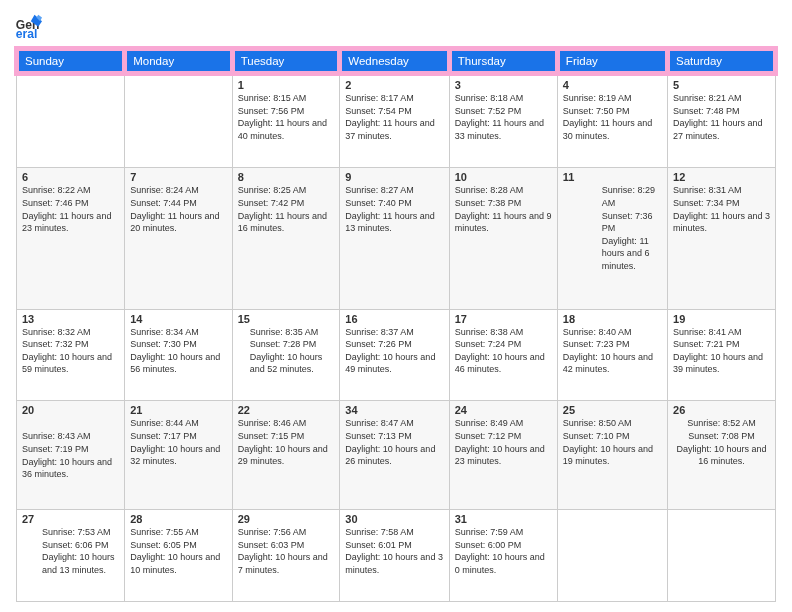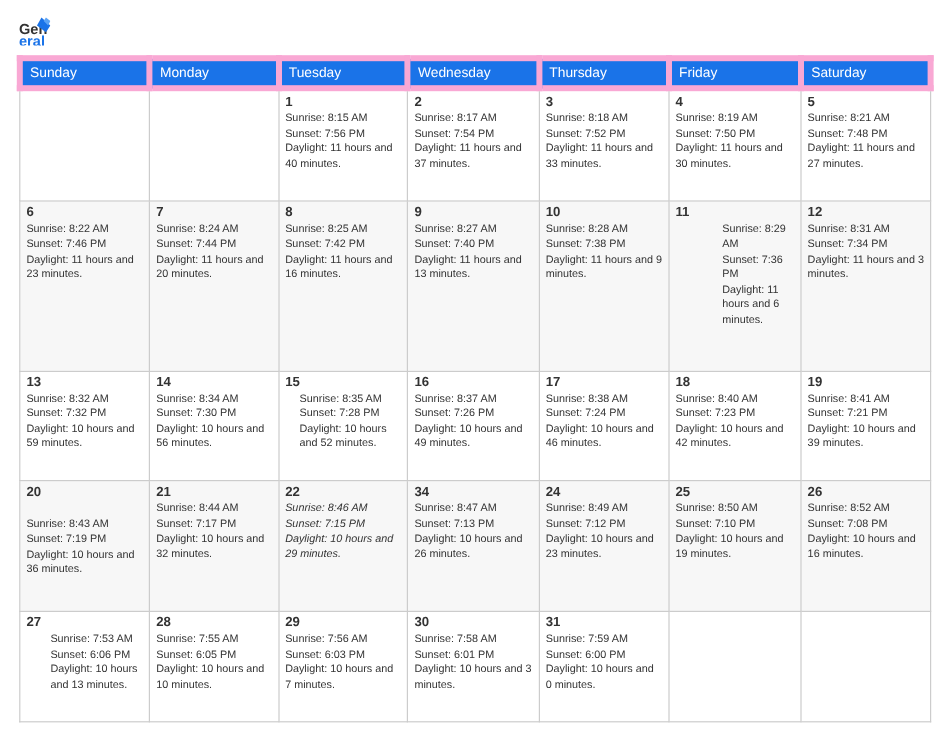--- a/index.html
+++ b/index.html
@@ -269,21 +269,21 @@
 Daylight: 10 hours and 36 minutes.</div>
           </td>
           <td>
             <span class="day-num">21</span>
             <div class="cell-content" style="white-space: pre-line;">Sunrise: 8:44 AM
 Sunset: 7:17 PM
 Daylight: 10 hours and 32 minutes.</div>
           </td>
           <td>
             <span class="day-num">22</span>
-            <div class="cell-content" style="white-space: pre-line; font-style: italic;">Sunrise: 8:46 AM
+            <div class="cell-content" style="white-space: pre-line;">Sunrise: 8:46 AM
 Sunset: 7:15 PM
 Daylight: 10 hours and 29 minutes.</div>
           </td>
           <td>
             <span class="day-num">34</span>
             <div class="cell-content" style="white-space: pre-line;">Sunrise: 8:47 AM
 Sunset: 7:13 PM
 Daylight: 10 hours and 26 minutes.</div>
           </td>
           <td>
@@ -293,21 +293,21 @@
 Daylight: 10 hours and 23 minutes.</div>
           </td>
           <td>
             <span class="day-num">25</span>
             <div class="cell-content" style="white-space: pre-line;">Sunrise: 8:50 AM
 Sunset: 7:10 PM
 Daylight: 10 hours and 19 minutes.</div>
           </td>
           <td>
             <span class="day-num">26</span>
-            <div class="cell-content" style="white-space: pre-line;">Sunrise: 8:52 AM
+            <div class="cell-content" style="white-space: pre-line; text-align: center;">Sunrise: 8:52 AM
 Sunset: 7:08 PM
 Daylight: 10 hours and 16 minutes.</div>
           </td>
         </tr>
         <tr>
           <td>
             <span class="day-num">27</span>
             <div class="cell-content" style="white-space: pre-line; margin-left: 20px;">Sunrise: 7:53 AM
 Sunset: 6:06 PM
 Daylight: 10 hours and 13 minutes.</div>

